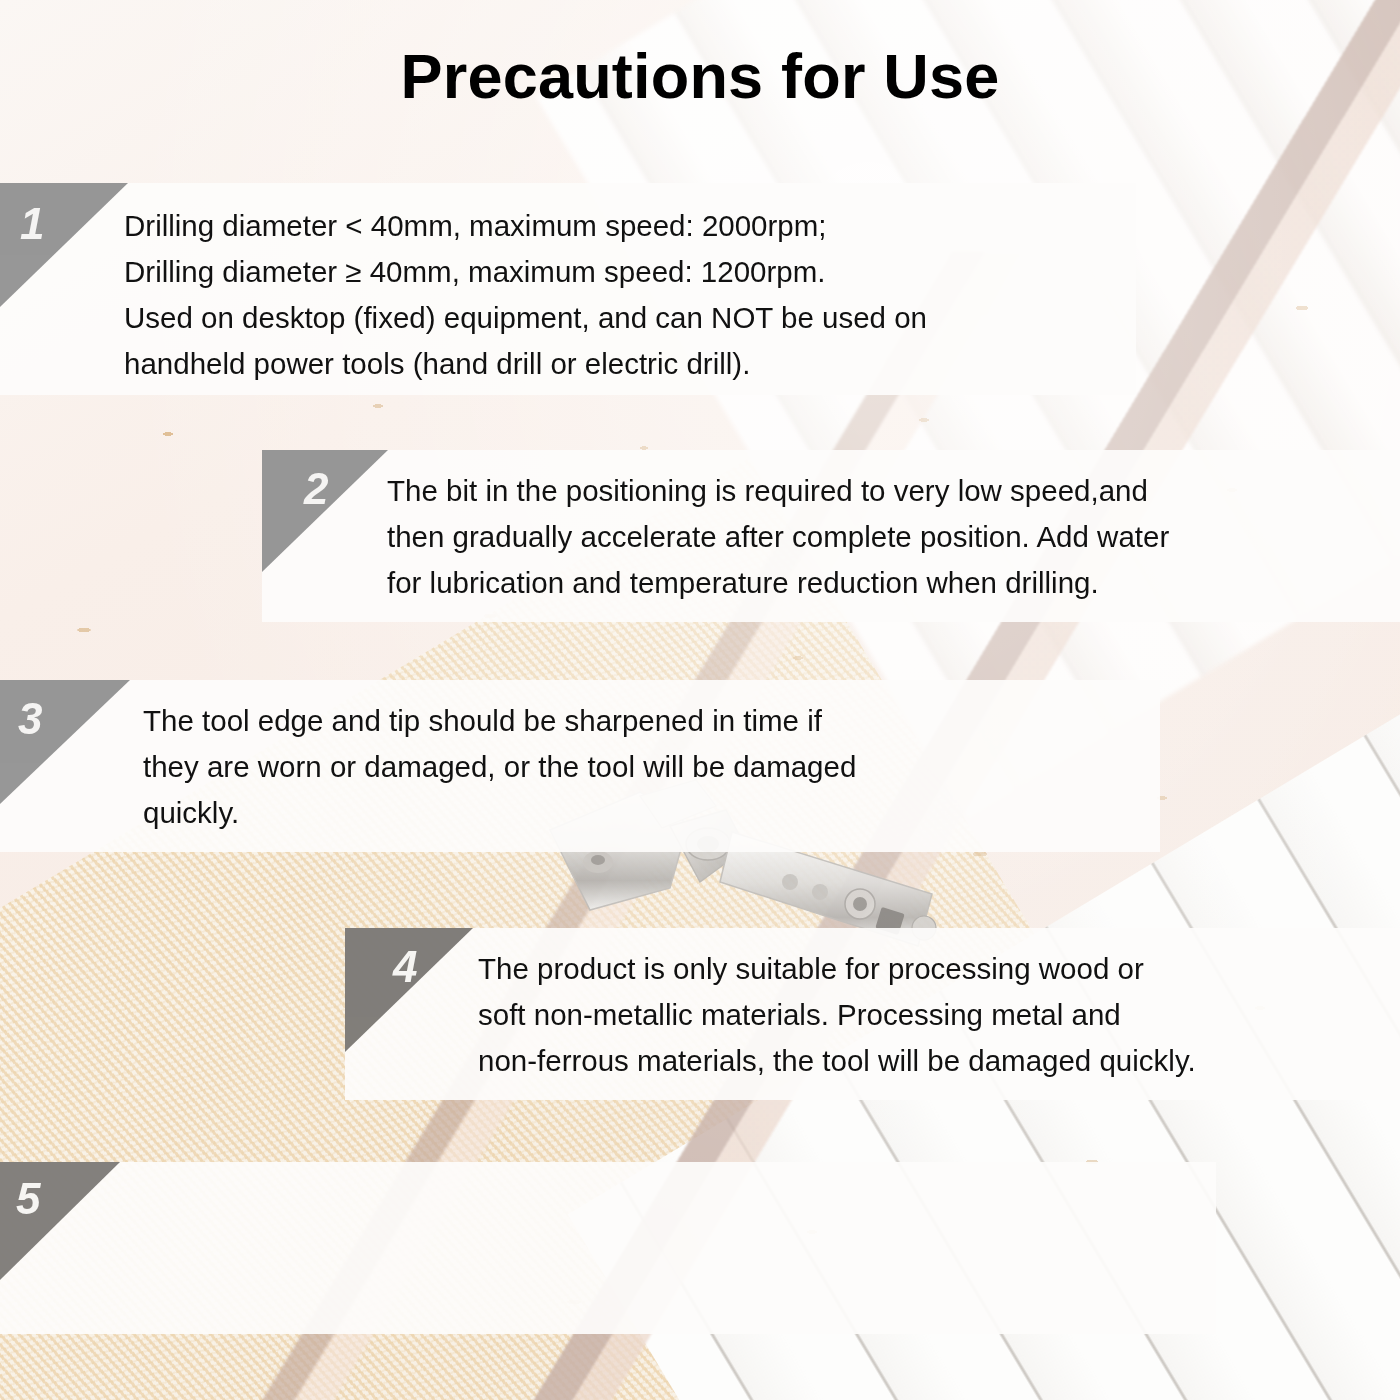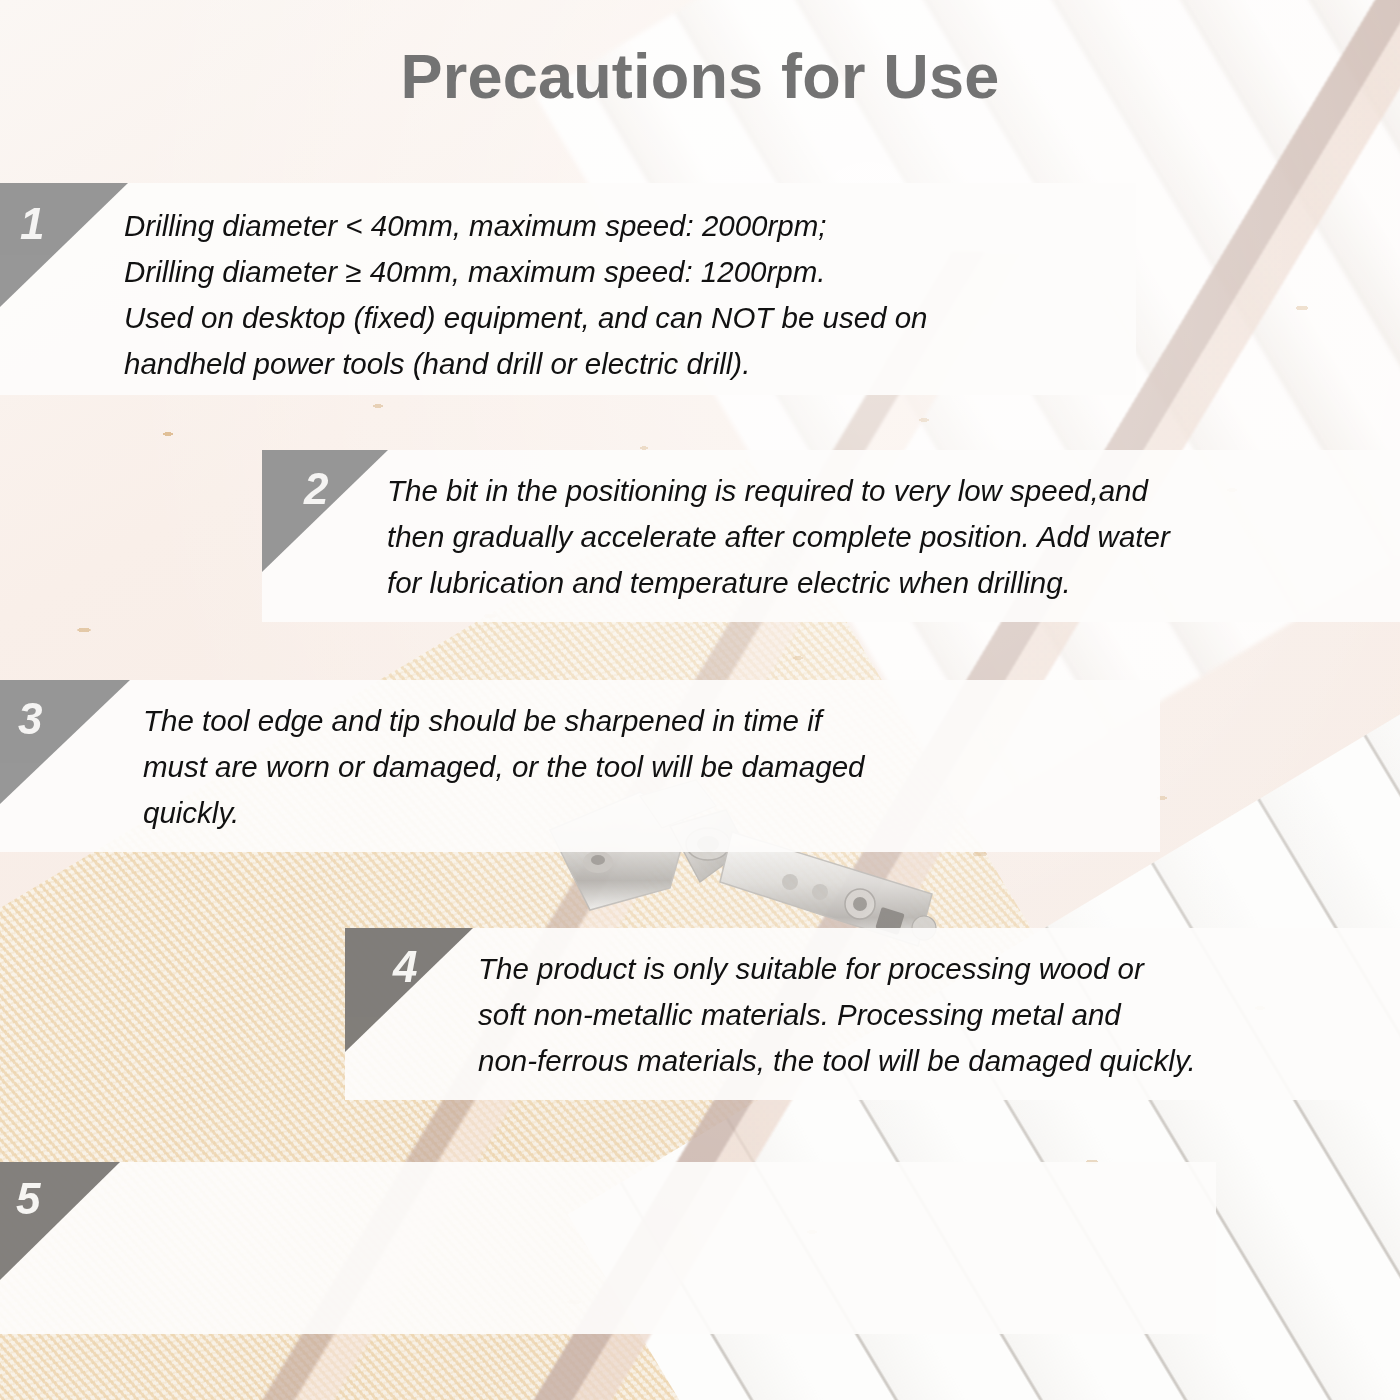--- a/index.html
+++ b/index.html
@@ -118,37 +118,36 @@
     position:absolute;inset:0;
     background:radial-gradient(ellipse at 62% 18%, rgba(255,255,255,.55), rgba(255,255,255,0) 62%);
   }
 
   
   .title{
     position:absolute;left:0;right:0;top:40px;
     text-align:center;
     font-size:63px;
     font-weight:bold;
-    color:#737373;
+    color:#000000;
     letter-spacing:.2px;
   }
 
   
   .panel{
     position:absolute;
     background:rgba(253,252,251,.93);
     box-sizing:border-box;
   }
   .panel .txt{
     position:absolute;
     color:#111;
     font-size:29.5px;
     line-height:46px;
     white-space:pre-line;
-    font-style:italic;
   }
   
   .wedge{
     position:absolute;
     left:0;top:0;
     width:150px;height:130px;
     background:#8e8e8e;
     clip-path:polygon(0 0,100% 0,0 100%);
     opacity:.92;
   }
@@ -253,29 +252,29 @@
 Used on desktop (fixed) equipment, and can NOT be used on
 handheld power tools (hand drill or electric drill).</div>
   </div>
 
   <div class="panel" id="panel-2">
     <div class="wedge">
       <span class="num">2</span>
     </div>
     <div class="txt">The bit in the positioning is required to very low speed,and
 then gradually accelerate after complete position. Add water
-for lubrication and temperature electric when drilling.</div>
+for lubrication and temperature reduction when drilling.</div>
   </div>
 
   <div class="panel" id="panel-3">
     <div class="wedge">
       <span class="num">3</span>
     </div>
     <div class="txt">The tool edge and tip should be sharpened in time if
-must are worn or damaged, or the tool will be damaged
+they are worn or damaged, or the tool will be damaged
 quickly.</div>
   </div>
 
   <div class="panel" id="panel-4">
     <div class="wedge">
       <span class="num">4</span>
     </div>
     <div class="txt">The product is only suitable for processing wood or
 soft non-metallic materials. Processing metal and
 non-ferrous materials, the tool will be damaged quickly.</div>

